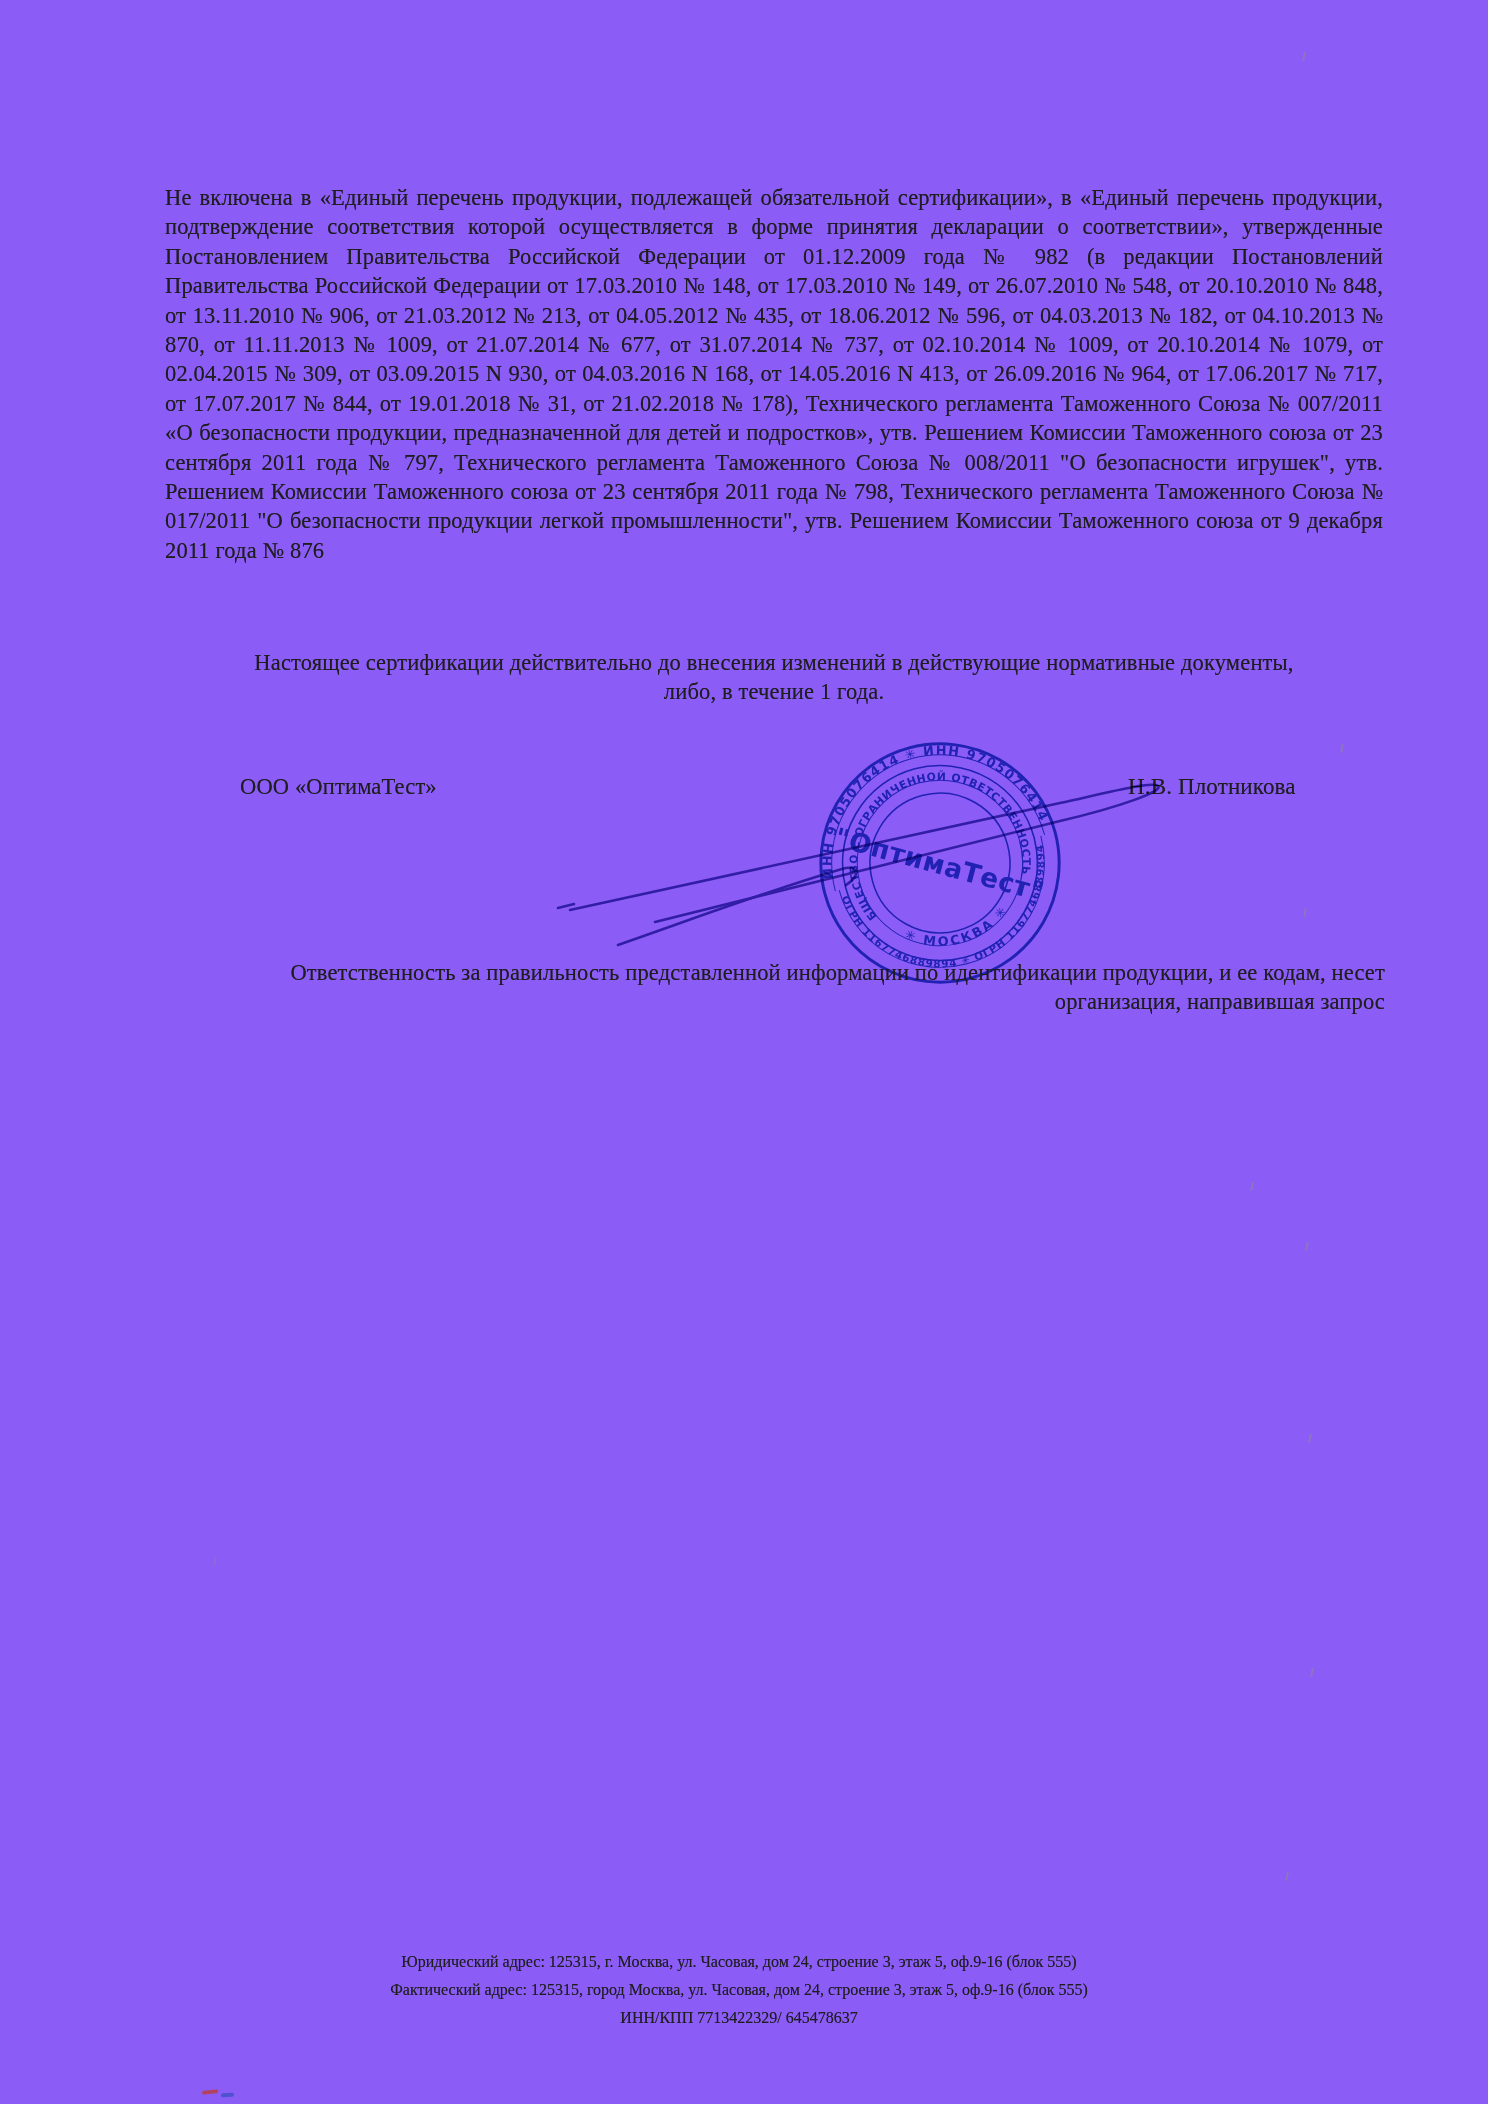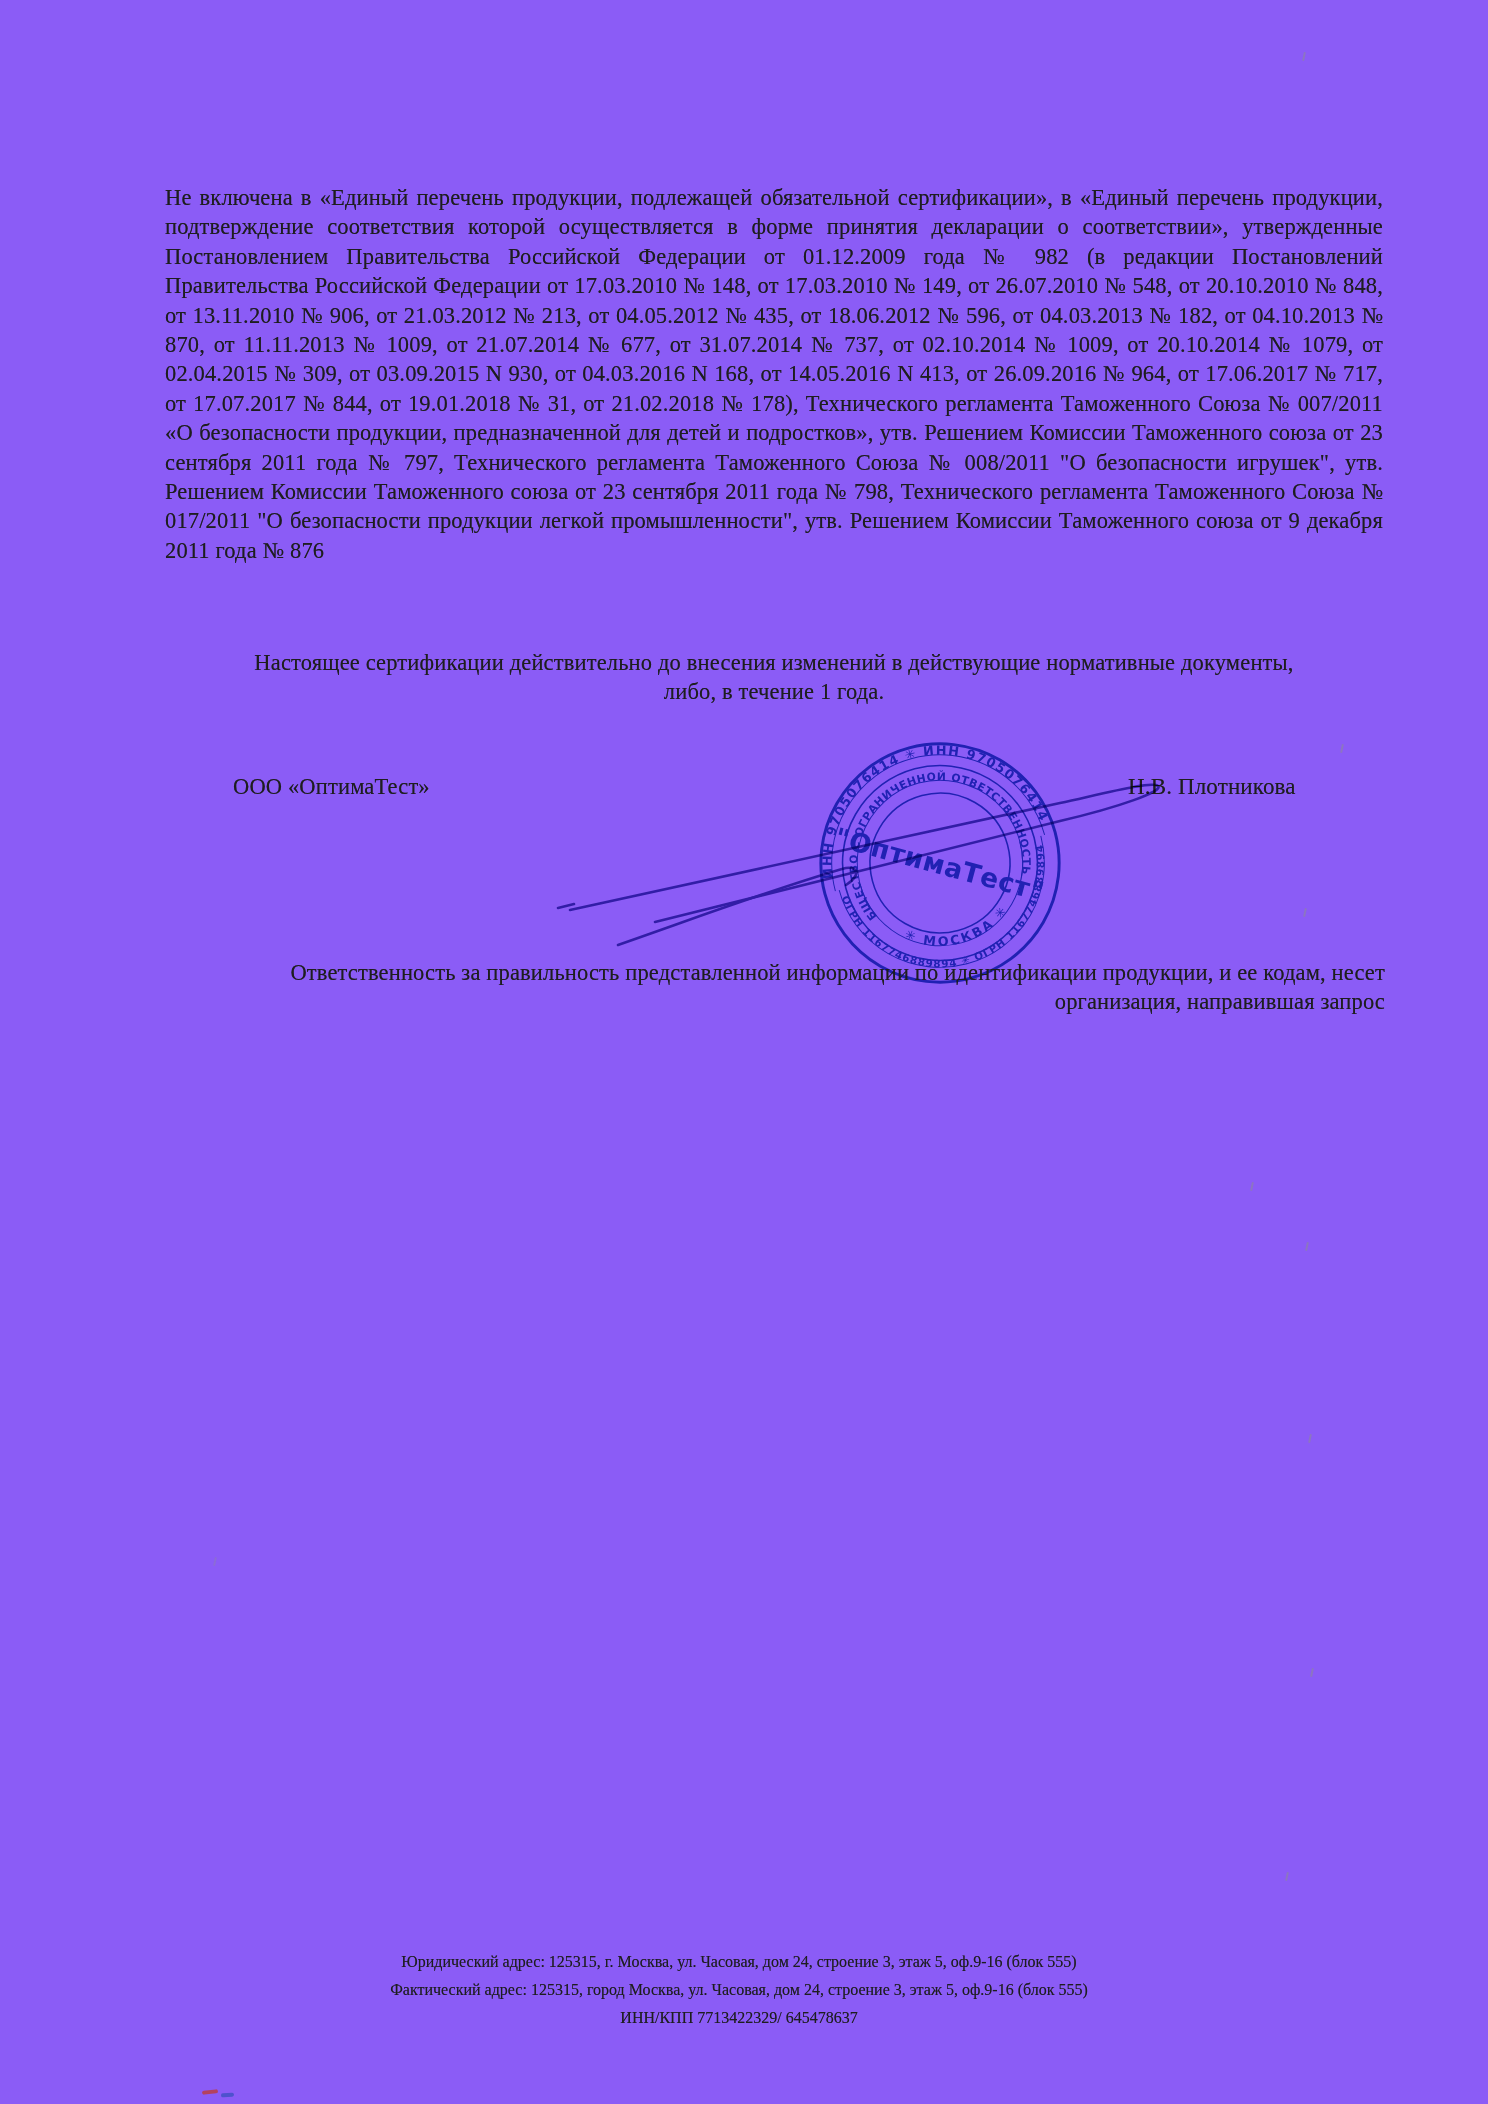--- a/index.html
+++ b/index.html
@@ -21,21 +21,21 @@
   .validity{
     top:648px;left:165px;width:1218px;
     text-align:center;
     text-shadow:0 0 .5px rgba(20,20,20,.5);
   }
   .sig-title{
     top:770px;left:227px;width:420px;
     line-height:33px;
     text-shadow:0 0 .5px rgba(20,20,20,.5);
   }
-  .sig-title .l2{padding-left:6px;}
+  .sig-title .l2{padding-left:6px;margin-left:7px;}
   .signer{
     top:772px;left:1128px;width:260px;
     font-size:23px;
     text-shadow:0 0 .5px rgba(20,20,20,.5);
   }
   .responsibility{
     top:958px;left:163px;width:1222px;
     text-align:right;text-indent:10px;
     text-shadow:0 0 .5px rgba(20,20,20,.5);
   }

